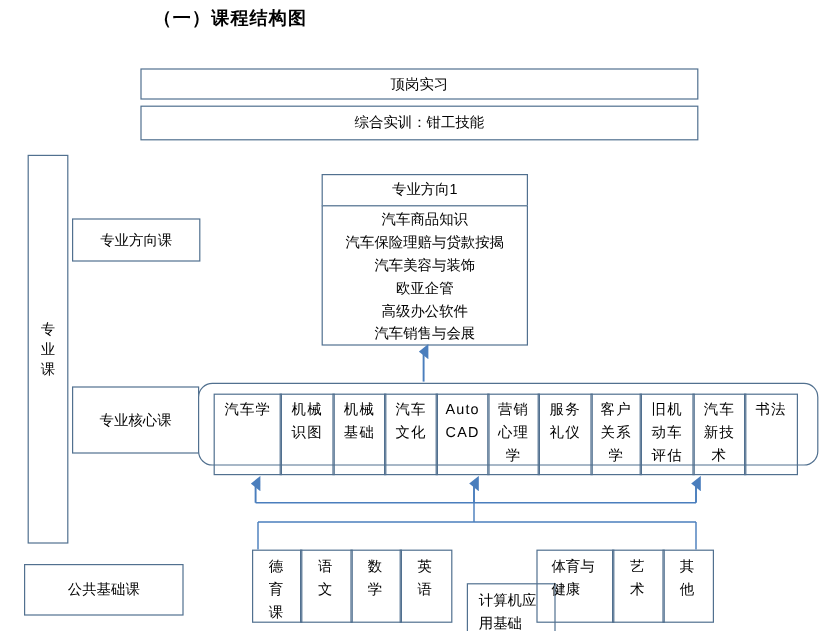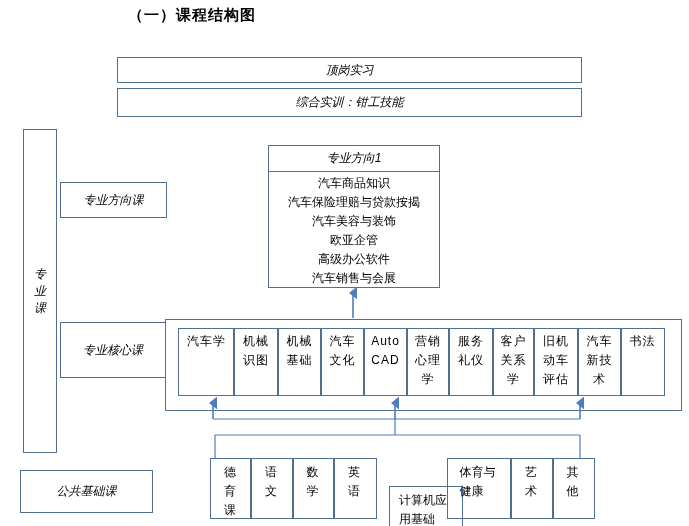--- a/index.html
+++ b/index.html
@@ -1,31 +1,31 @@
 <!DOCTYPE html>
 <html><head>
 <meta charset="utf-8">
 <style>
   html,body{margin:0;padding:0;background:#fff;}
   body{width:689px;height:526px;position:relative;overflow:hidden;
        font-family:"Liberation Sans",sans-serif;color:#000;}
   .abs{position:absolute;box-sizing:border-box;}
   .box{border:1px solid #51708f;background:#fff;font-size:12px;}
-  .c{display:flex;align-items:center;justify-content:center;text-align:center;font-style:italic;}
+  .c{display:flex;align-items:center;justify-content:center;text-align:center;}
   .title{left:128px;top:6px;font-size:15px;font-weight:bold;letter-spacing:1px;}
   .box-internship{left:117px;top:57px;width:465px;height:26px;}
   .box-training{left:117px;top:88px;width:465px;height:29px;}
   .box-dir-header{left:268px;top:145px;width:172px;height:27px;}
   .box-dir-list{left:268px;top:171px;width:172px;height:117px;padding-top:2px;}
   .box-dir-list .li{line-height:19px;text-align:center;}
   .box-major{left:23px;top:129px;width:34px;height:324px;flex-direction:column;line-height:17px;}
   .box-dirlabel{left:60px;top:182px;width:107px;height:36px;}
   .box-corelabel{left:60px;top:322px;width:106px;height:56px;}
   .box-public{left:20px;top:470px;width:133px;height:43px;}
-  .core-container{left:165px;top:319px;width:517px;height:92px;}
+  .core-container{left:165px;top:319px;width:517px;height:69px;border-radius:12px;}
   .core-box{position:absolute;top:8px;height:63px;border:1px solid #51708f;
             font-size:12px;line-height:19px;padding-top:3px;text-align:center;letter-spacing:1px;}
   .core-box .t{margin:0 auto;width:calc(100% - 8px);}
   .basic-box{position:absolute;top:458px;height:55px;border:1px solid #51708f;
              font-size:12px;line-height:19px;padding-top:4px;text-align:left;}
   .basic-box .t{margin:0 auto;}
   .t14{width:14px;} .t54{width:54px;} .t40{width:40px;}
   svg.overlay{position:absolute;left:0;top:0;pointer-events:none;}
 </style>
 </head>

